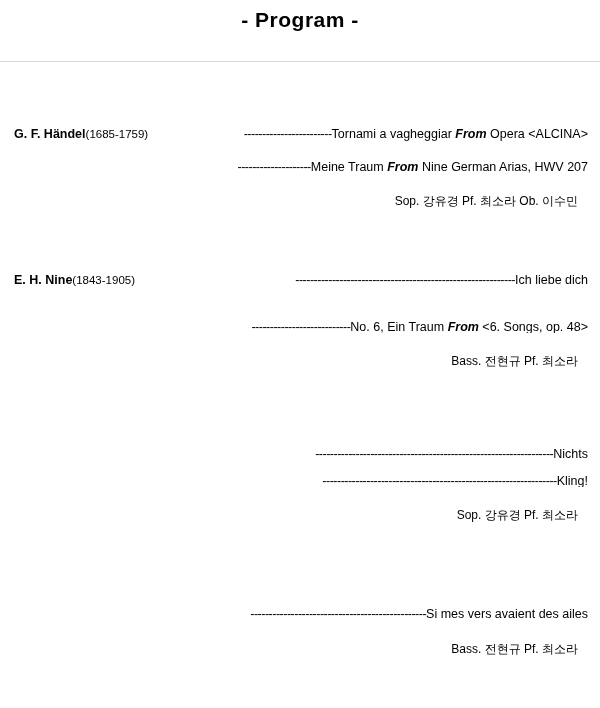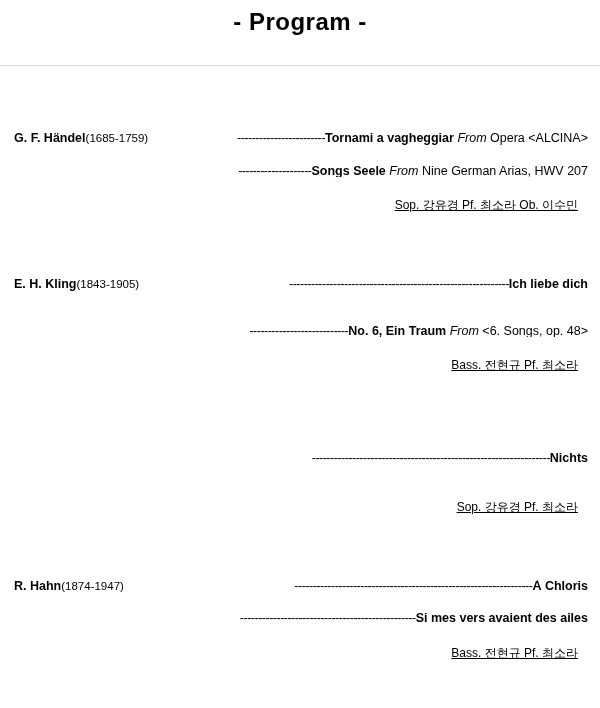--- a/index.html
+++ b/index.html
@@ -16,21 +16,21 @@
     overflow: hidden;
   }
   .page {
     width: 600px;
     height: 708px;
     position: relative;
     box-sizing: border-box;
   }
   .title {
     text-align: center;
-    font-size: 24px;
+    font-size: 21px;
     font-weight: bold;
     letter-spacing: 0.5px;
     margin-top: 8px;
     margin-bottom: 0;
     color: #000;
   }
   .rule {
     border: 0;
     border-top: 1px solid #d9d9d9;
     margin: 29px 0 0 0;
@@ -64,36 +64,35 @@
     flex: 1 1 auto;
     text-align: right;
     font-size: 12.5px;
     overflow: hidden;
   }
   .leader {
     letter-spacing: -0.5px;
     font-weight: normal;
   }
   .work {
-    font-weight: bold;
+    font-weight: normal;
     text-align: center;
   }
   .from {
     font-style: italic;
-    font-weight: normal;
+    font-weight: bold;
   }
   .src {
     font-weight: normal;
   }
   .performers {
     text-align: right;
     font-size: 12px;
     padding-right: 10px;
     white-space: nowrap;
-    text-decoration: underline;
   }
   .sp-md { height: 20px; }
   .sp-sm { height: 14px; }
   .gap-block-wide { height: 64px; }
   .first-gap { height: 66px; }
 </style>
 </head>
 <body>
 
 <div class="page">
@@ -106,61 +105,60 @@
 
   <div class="program">
 
     <div class="block">
       <div class="line">
         <span class="composer"><span>G. F. Händel</span><span class="years">(1685-1759)</span></span>
         <span class="entry"><span class="leader">------------------------</span><span class="work">Tornami a vagheggiar</span> <span class="from">From</span> <span class="src">Opera &lt;ALCINA&gt;</span></span>
       </div>
       <div class="sp-md"></div>
       <div class="line">
-        <span class="entry"><span class="leader">--------------------</span><span class="work">Songs Seele</span> <span class="from">From</span> <span class="src">Nine German Arias, HWV 207</span></span>
+        <span class="entry"><span class="leader">--------------------</span><span class="work">Meine Traum</span> <span class="from">From</span> <span class="src">Nine German Arias, HWV 207</span></span>
       </div>
       <div class="sp-md"></div>
       <div class="performers">Sop. 강유경  Pf. 최소라  Ob. 이수민</div>
     </div>
 
     <div class="gap-block-wide"></div>
 
     <div class="block">
       <div class="line">
-        <span class="composer"><span>E. H. Kling</span><span class="years">(1843-1905)</span></span>
+        <span class="composer"><span>E. H. Nine</span><span class="years">(1843-1905)</span></span>
         <span class="entry"><span class="leader">------------------------------------------------------------</span><span class="work">Ich liebe dich</span></span>
       </div>
       <div class="sp-md"></div>
       <div class="sp-sm"></div>
       <div class="line">
         <span class="entry"><span class="leader">---------------------------</span><span class="work">No. 6, Ein Traum</span> <span class="from">From</span> <span class="src">&lt;6. Songs, op. 48&gt;</span></span>
       </div>
       <div class="sp-md"></div>
       <div class="performers">Bass. 전현규  Pf. 최소라</div>
     </div>
 
     <div class="gap-block-wide"></div>
 
     <div class="block">
       <div class="sp-sm"></div>
       <div class="line">
         <span class="entry"><span class="leader">-----------------------------------------------------------------</span><span class="work">Nichts</span></span>
       </div>
       <div class="sp-sm"></div>
+      <div class="line">
+        <span class="entry"><span class="leader">----------------------------------------------------------------</span><span class="work">Kling!</span></span>
+      </div>
       <div class="sp-md"></div>
       <div class="performers">Sop. 강유경  Pf. 최소라</div>
     </div>
 
     <div class="gap-block-wide"></div>
 
     <div class="block">
-      <div class="line">
-        <span class="composer"><span>R. Hahn</span><span class="years">(1874-1947)</span></span>
-        <span class="entry"><span class="leader">-----------------------------------------------------------------</span><span class="work">À Chloris</span></span>
-      </div>
       <div class="sp-md"></div>
       <div class="line">
         <span class="entry"><span class="leader">------------------------------------------------</span><span class="work">Si mes vers avaient des ailes</span></span>
       </div>
       <div class="sp-md"></div>
       <div class="performers">Bass. 전현규  Pf. 최소라</div>
     </div>
 
   </div>
 </div>

